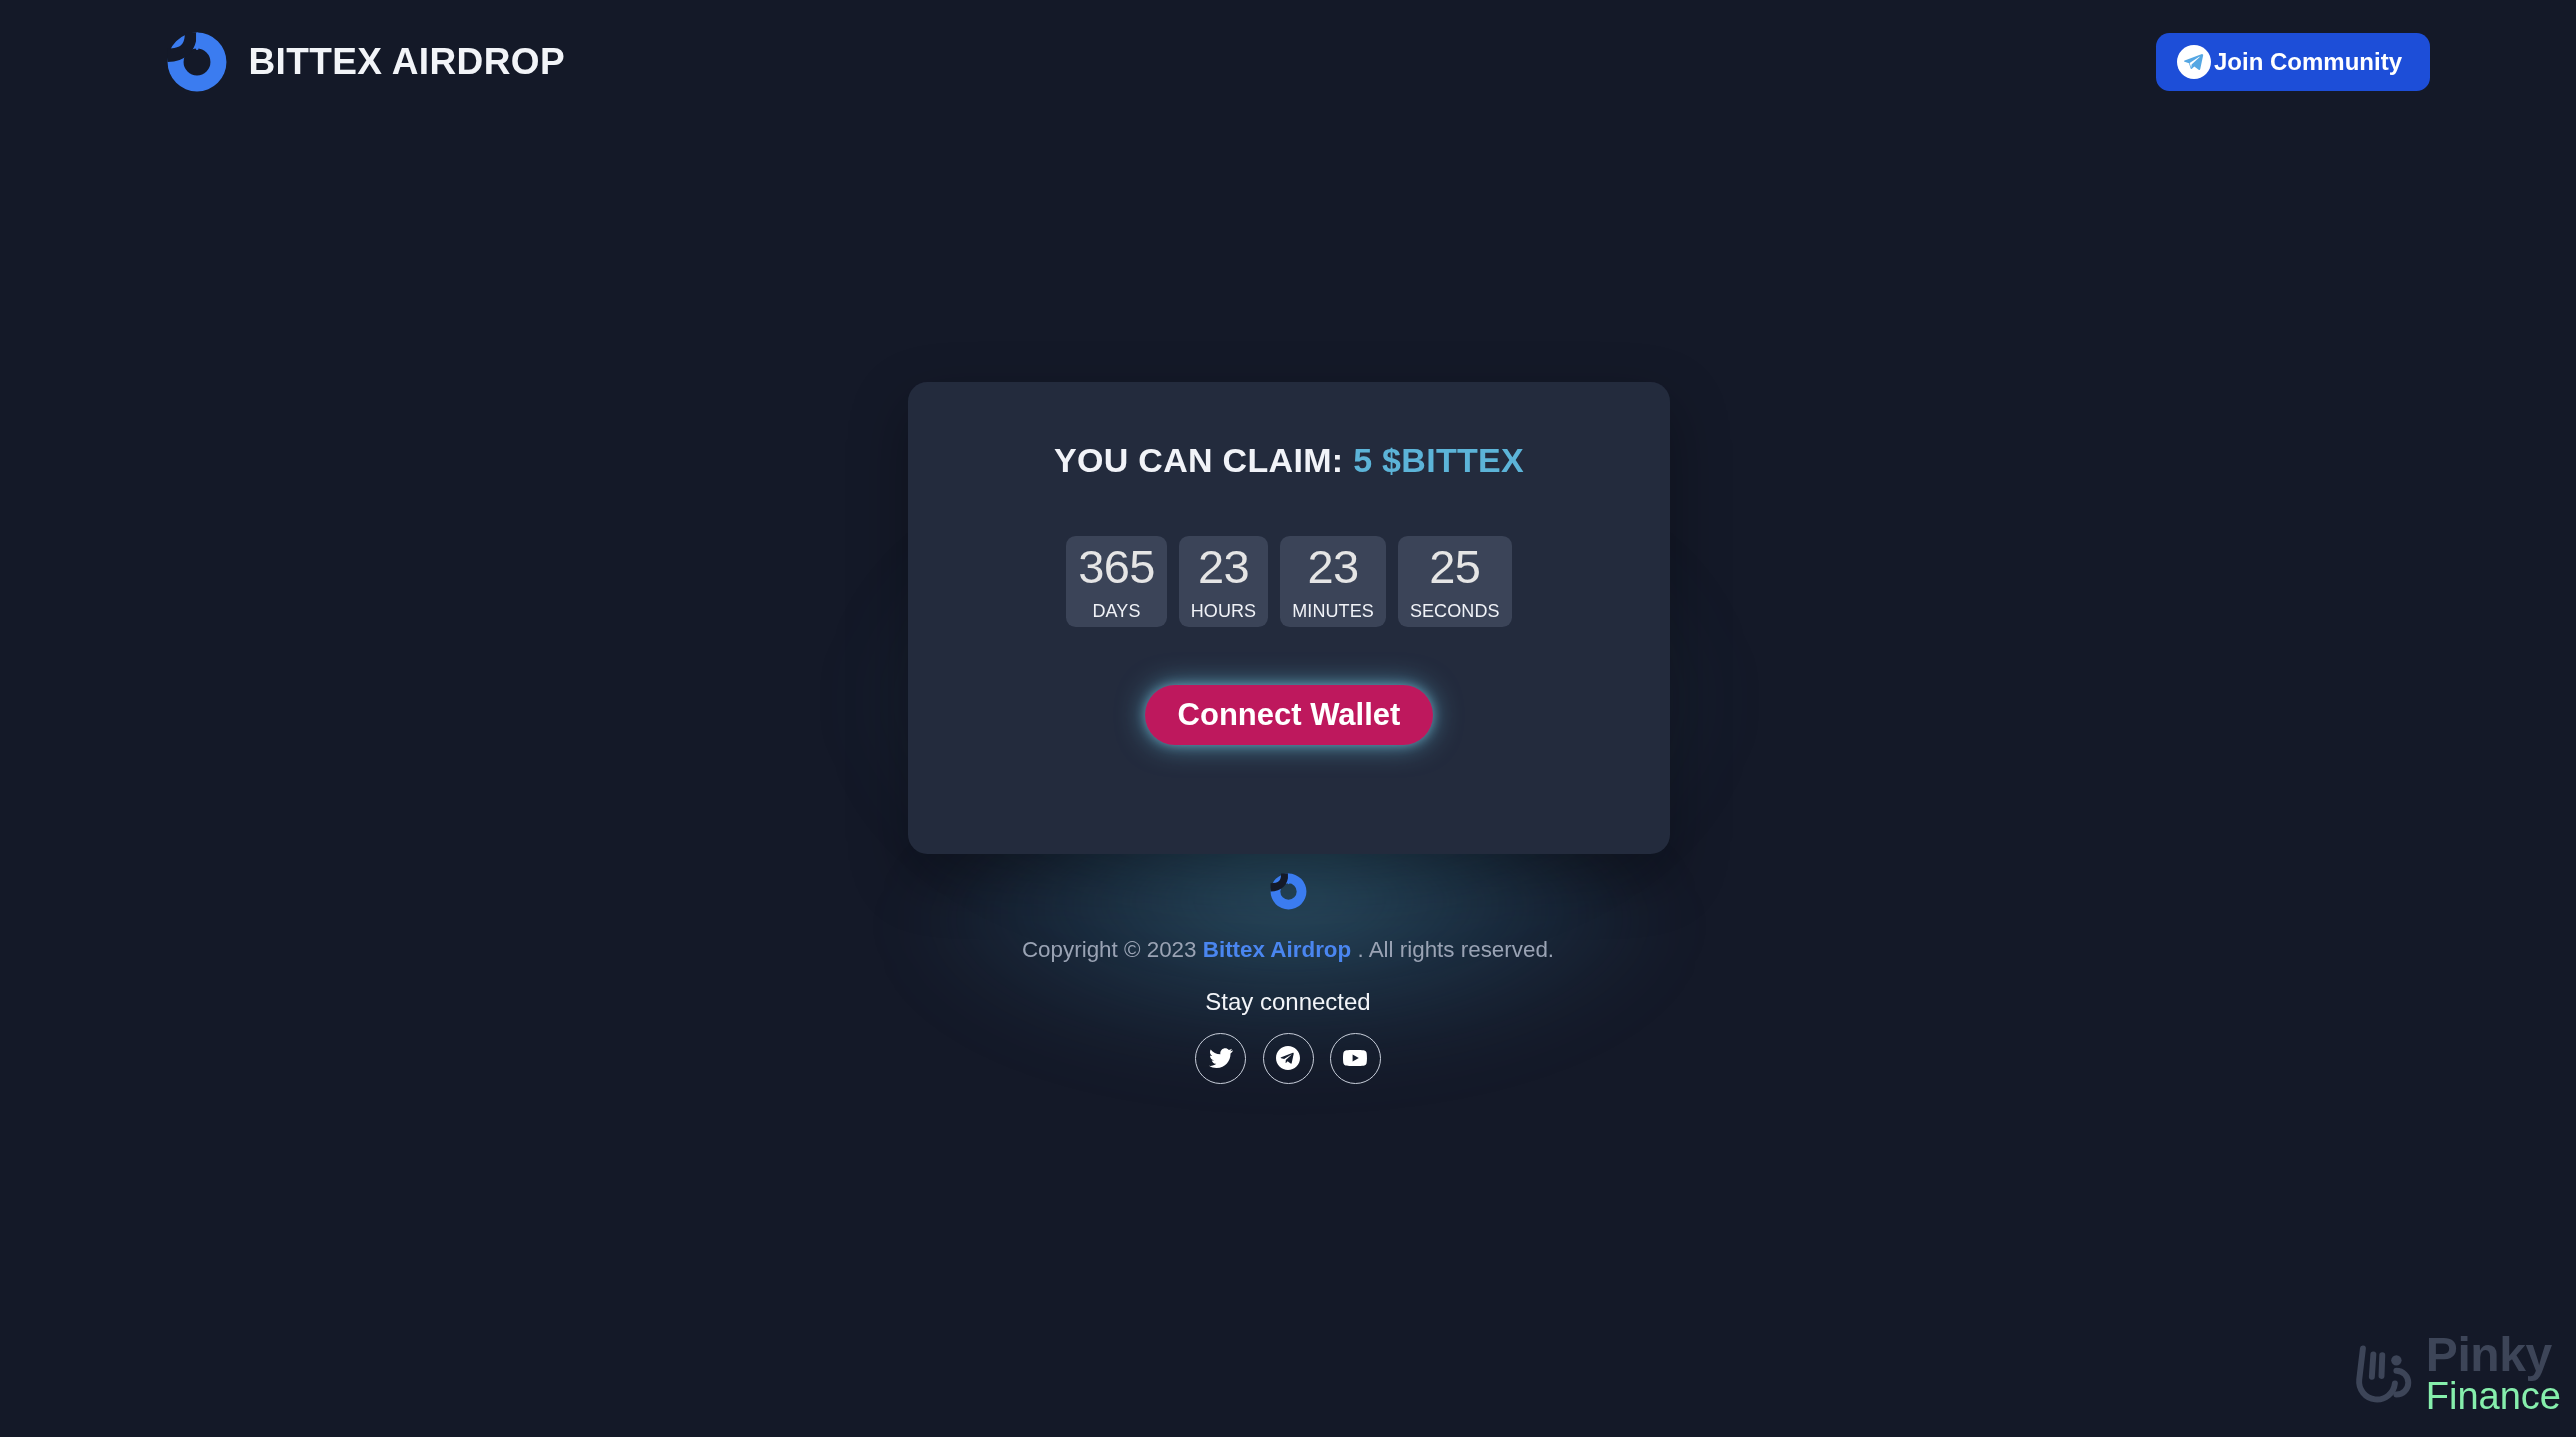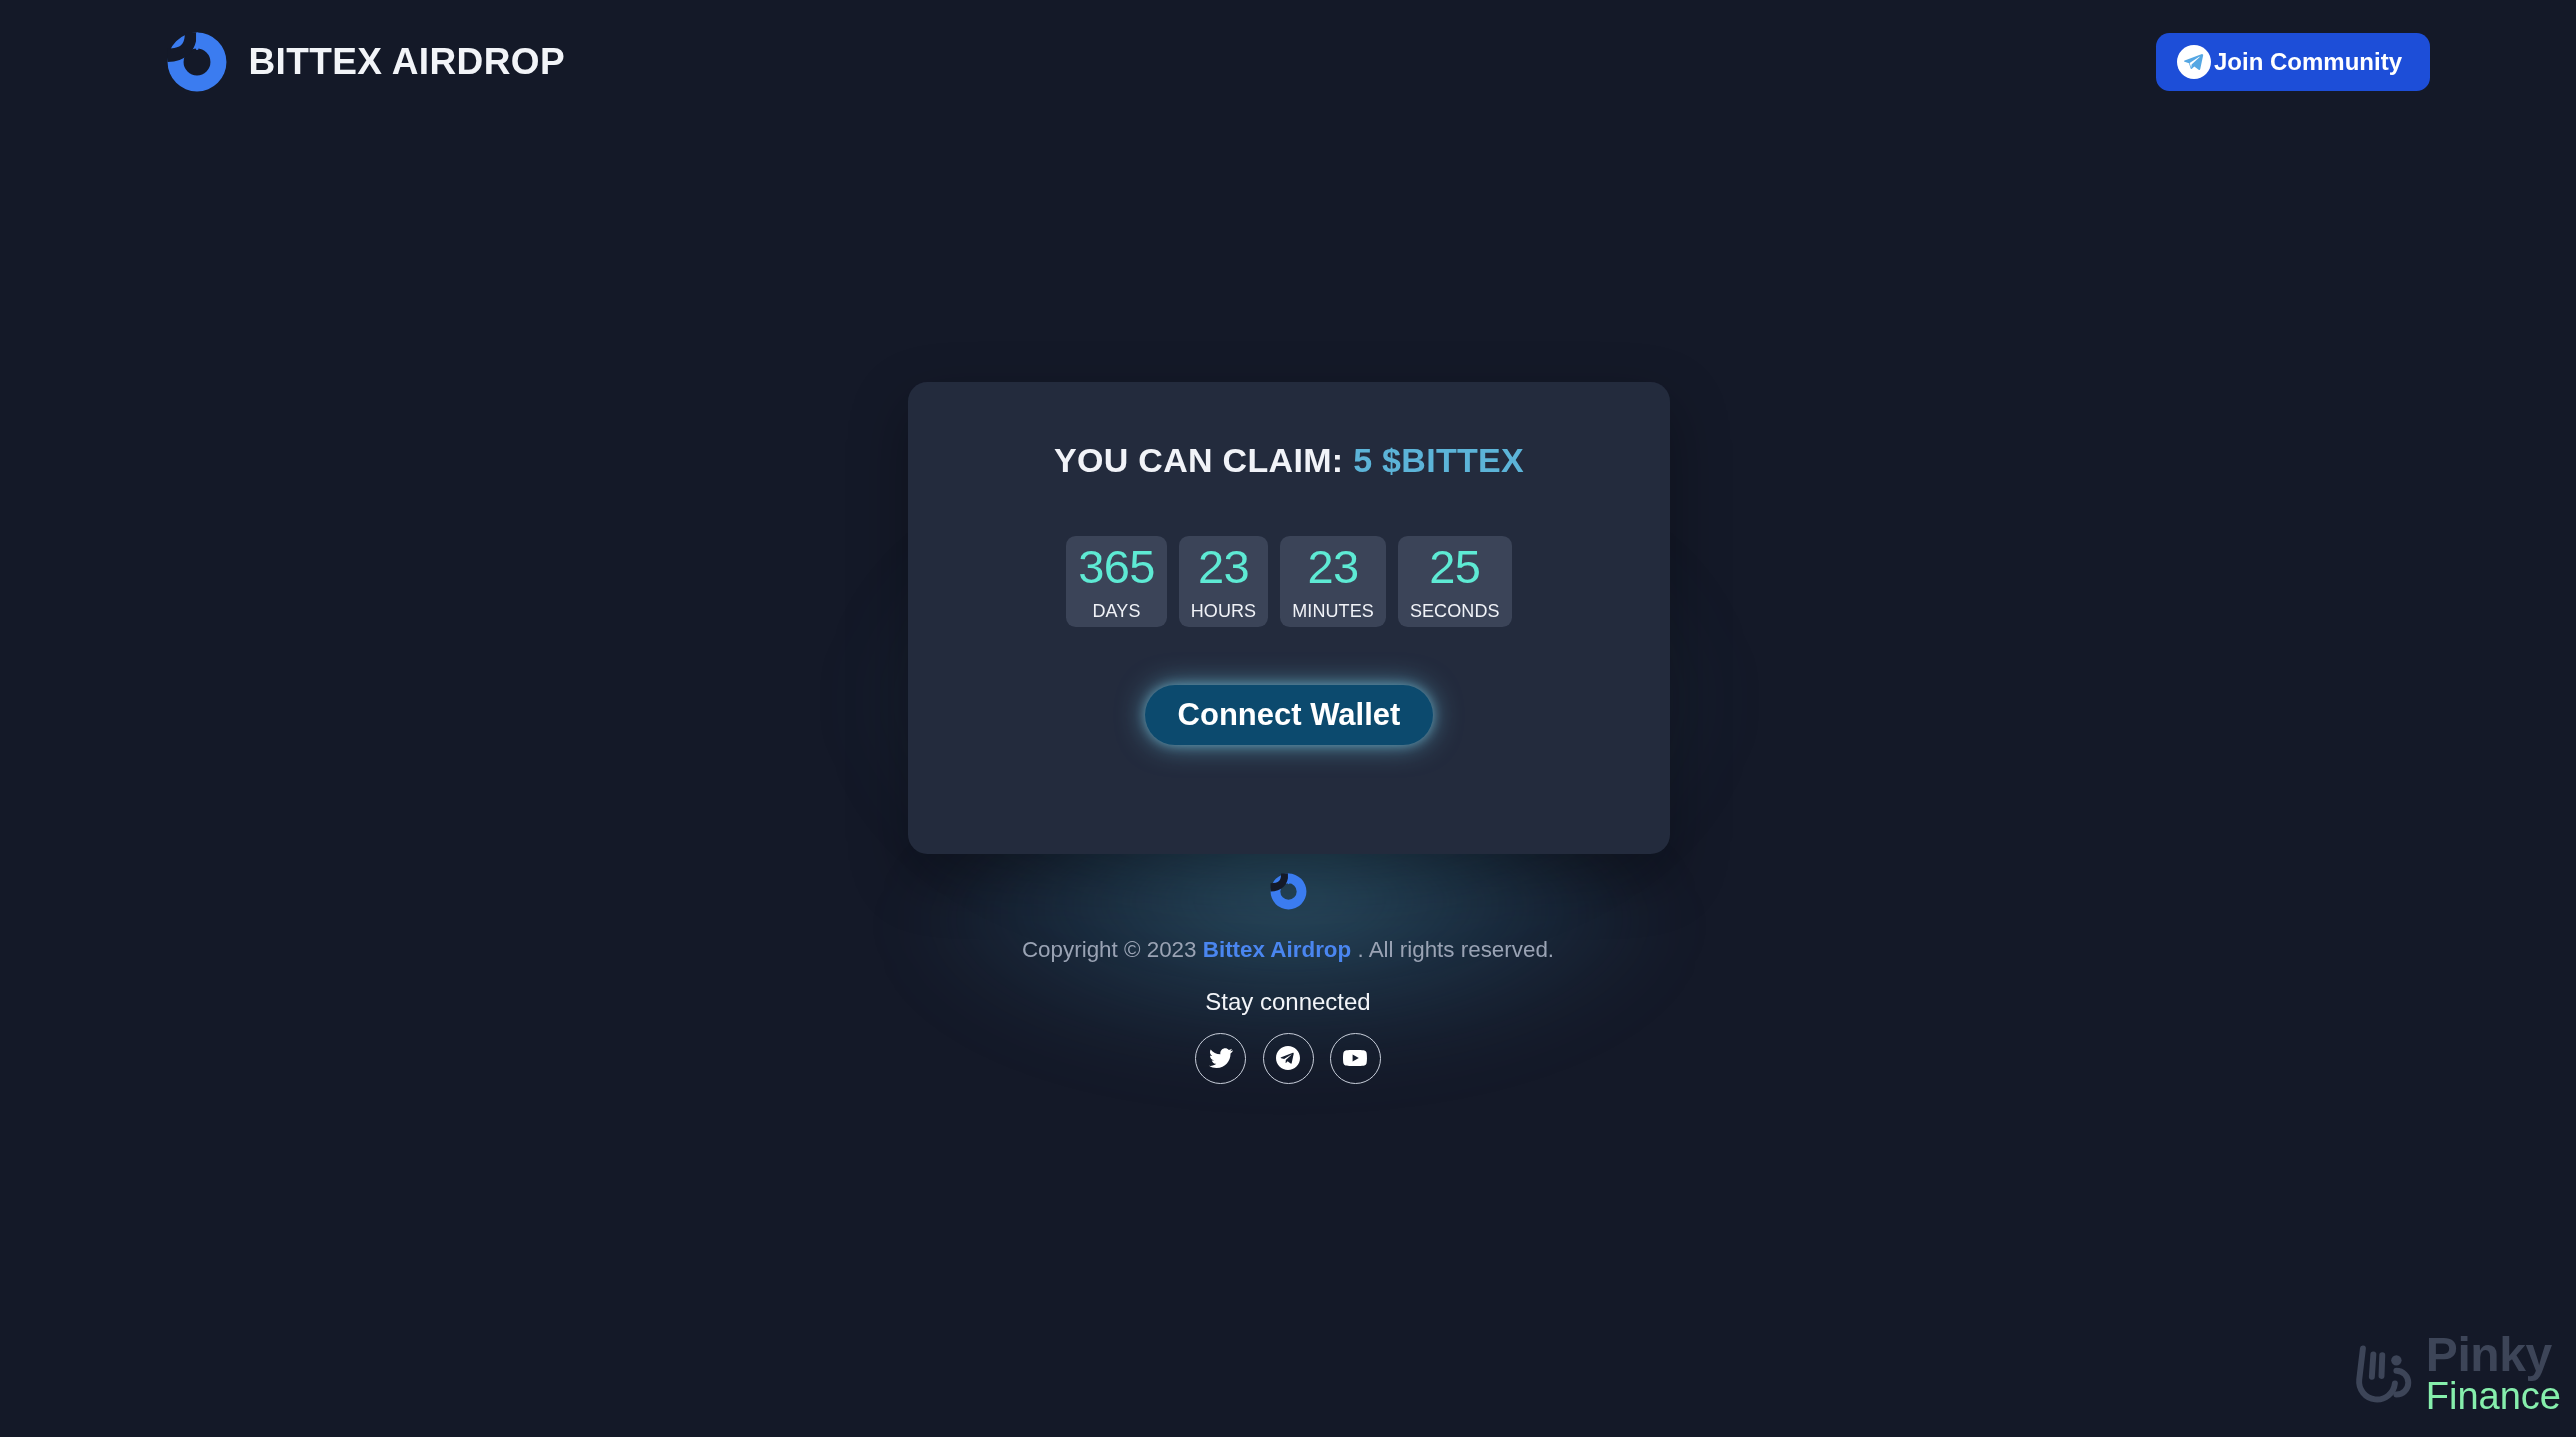--- a/index.html
+++ b/index.html
@@ -156,41 +156,41 @@
     padding: 7.5px 12px 6.7px;
     display: flex;
     flex-direction: column;
     align-items: center;
     justify-content: space-between;
   }
   .timer-value {
     font-size: 47px;
     line-height: 0.98;
     font-weight: normal;
-    color: #5eead4;
+    color: #e5e5e5;
     letter-spacing: -0.7px;
   }
   .timer-label {
     font-size: 18px;
     line-height: 1;
     font-weight: normal;
     color: #f0f2f7;
     letter-spacing: 0.1px;
   }
 
   .connect-wrap {
     position: absolute;
     top: 303px;
     left: 0;
     width: 762px;
     display: flex;
     justify-content: center;
   }
   .connect-btn {
-    background: #0c4a6e;
+    background: #be185d;
     border: none;
     border-radius: 30px;
     height: 60px;
     padding: 0 33px;
     font-size: 31px;
     font-weight: bold;
     color: #ffffff;
     cursor: pointer;
     font-family: "Liberation Sans", sans-serif;
     box-shadow: 0 0 28px rgba(120,215,245,0.55), 0 0 10.4px rgba(140,225,250,0.45);

